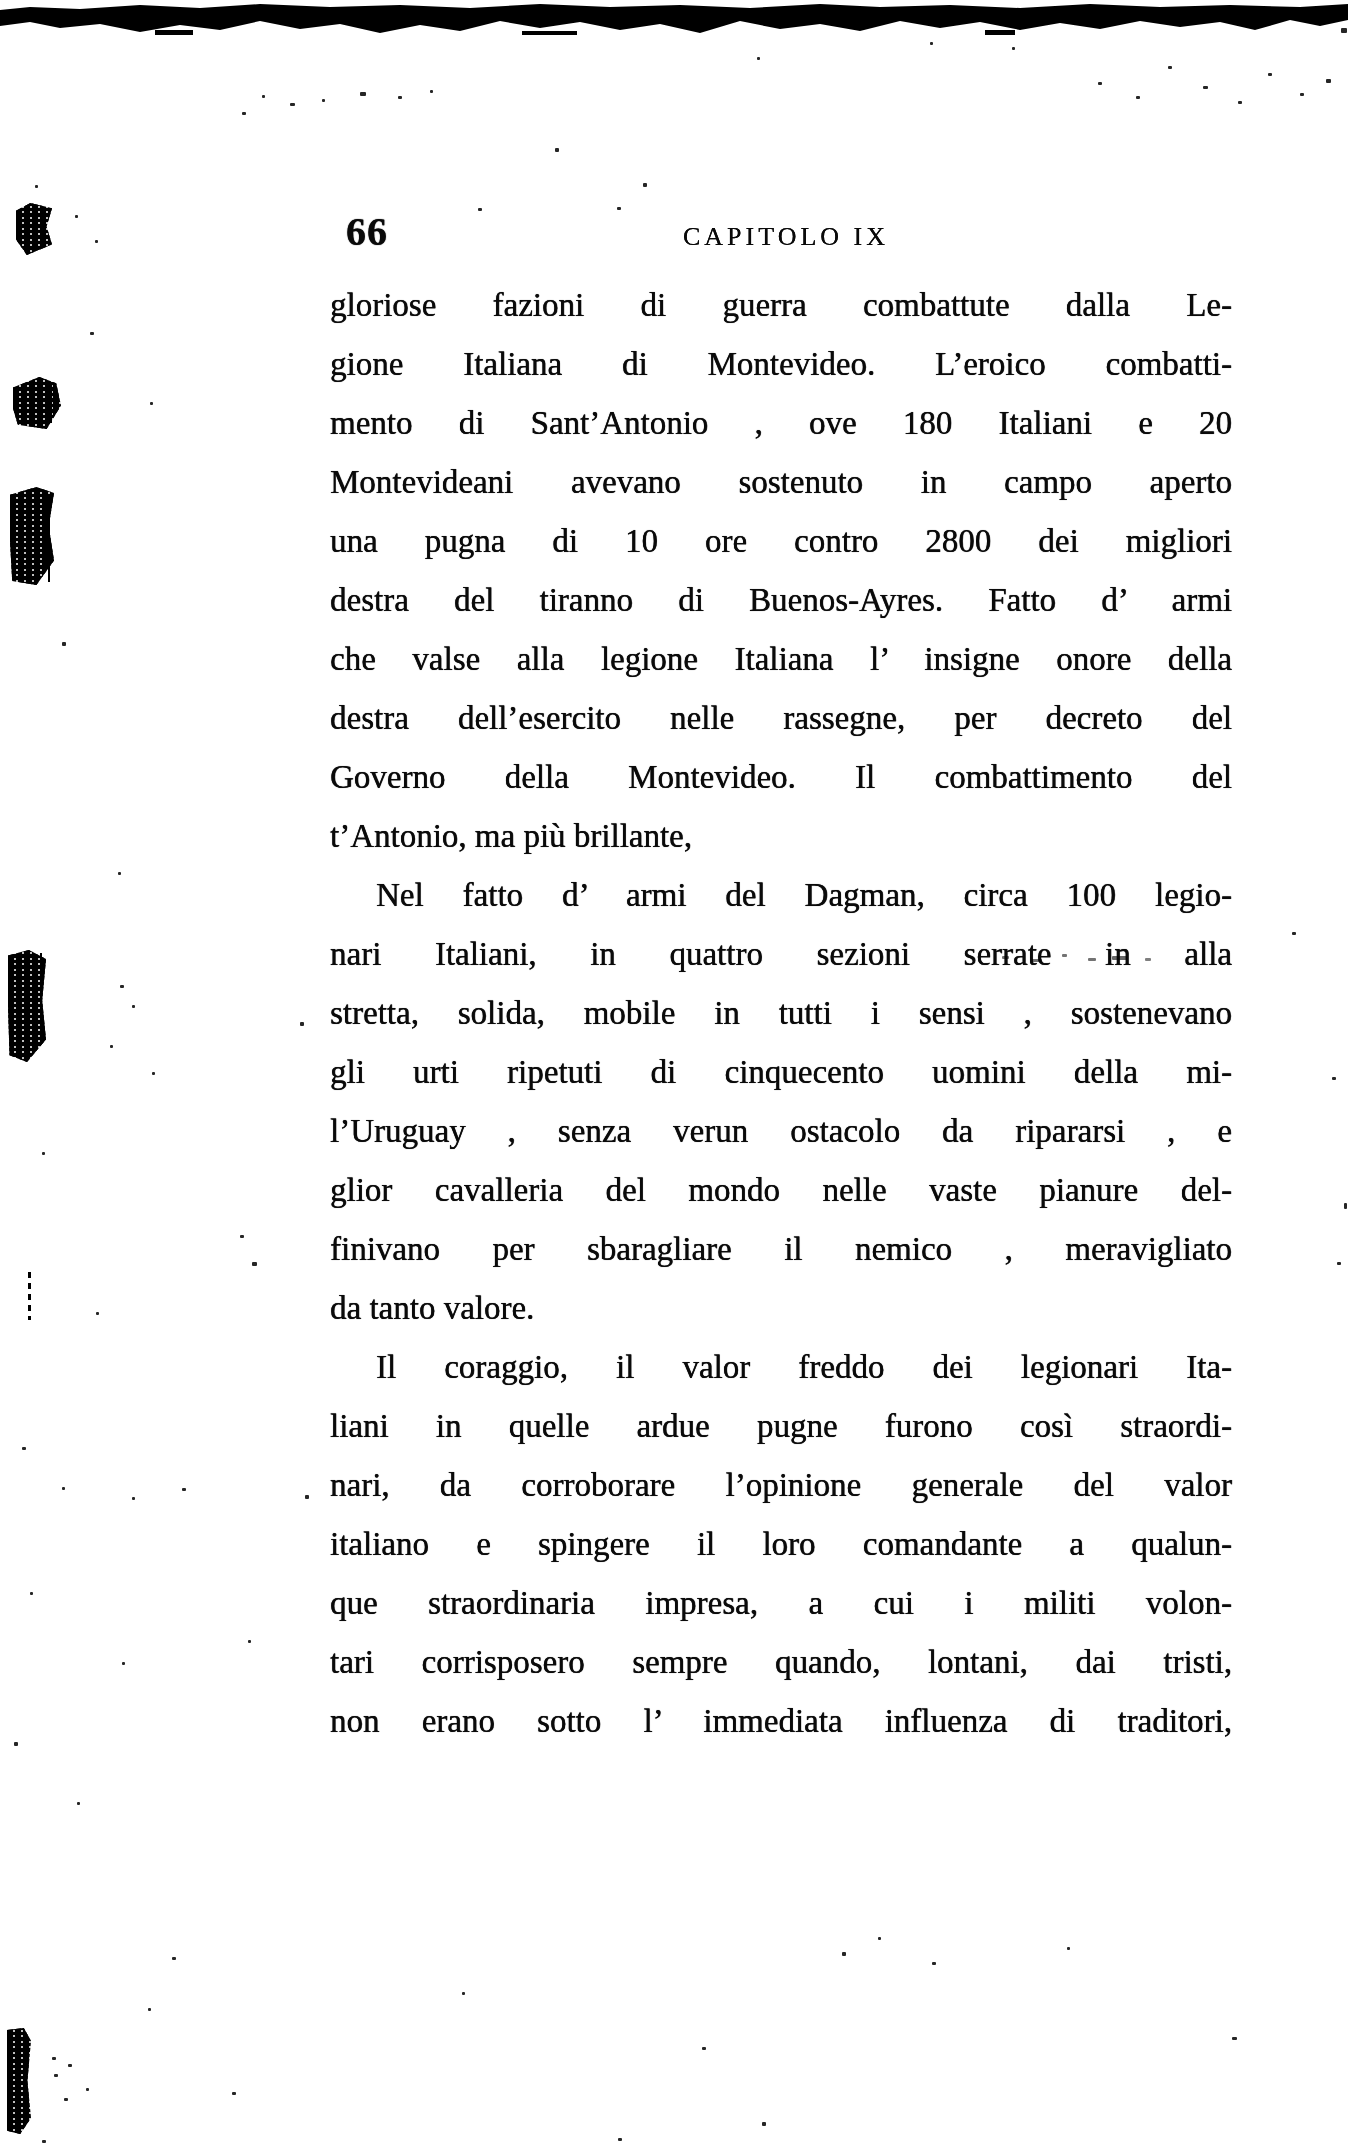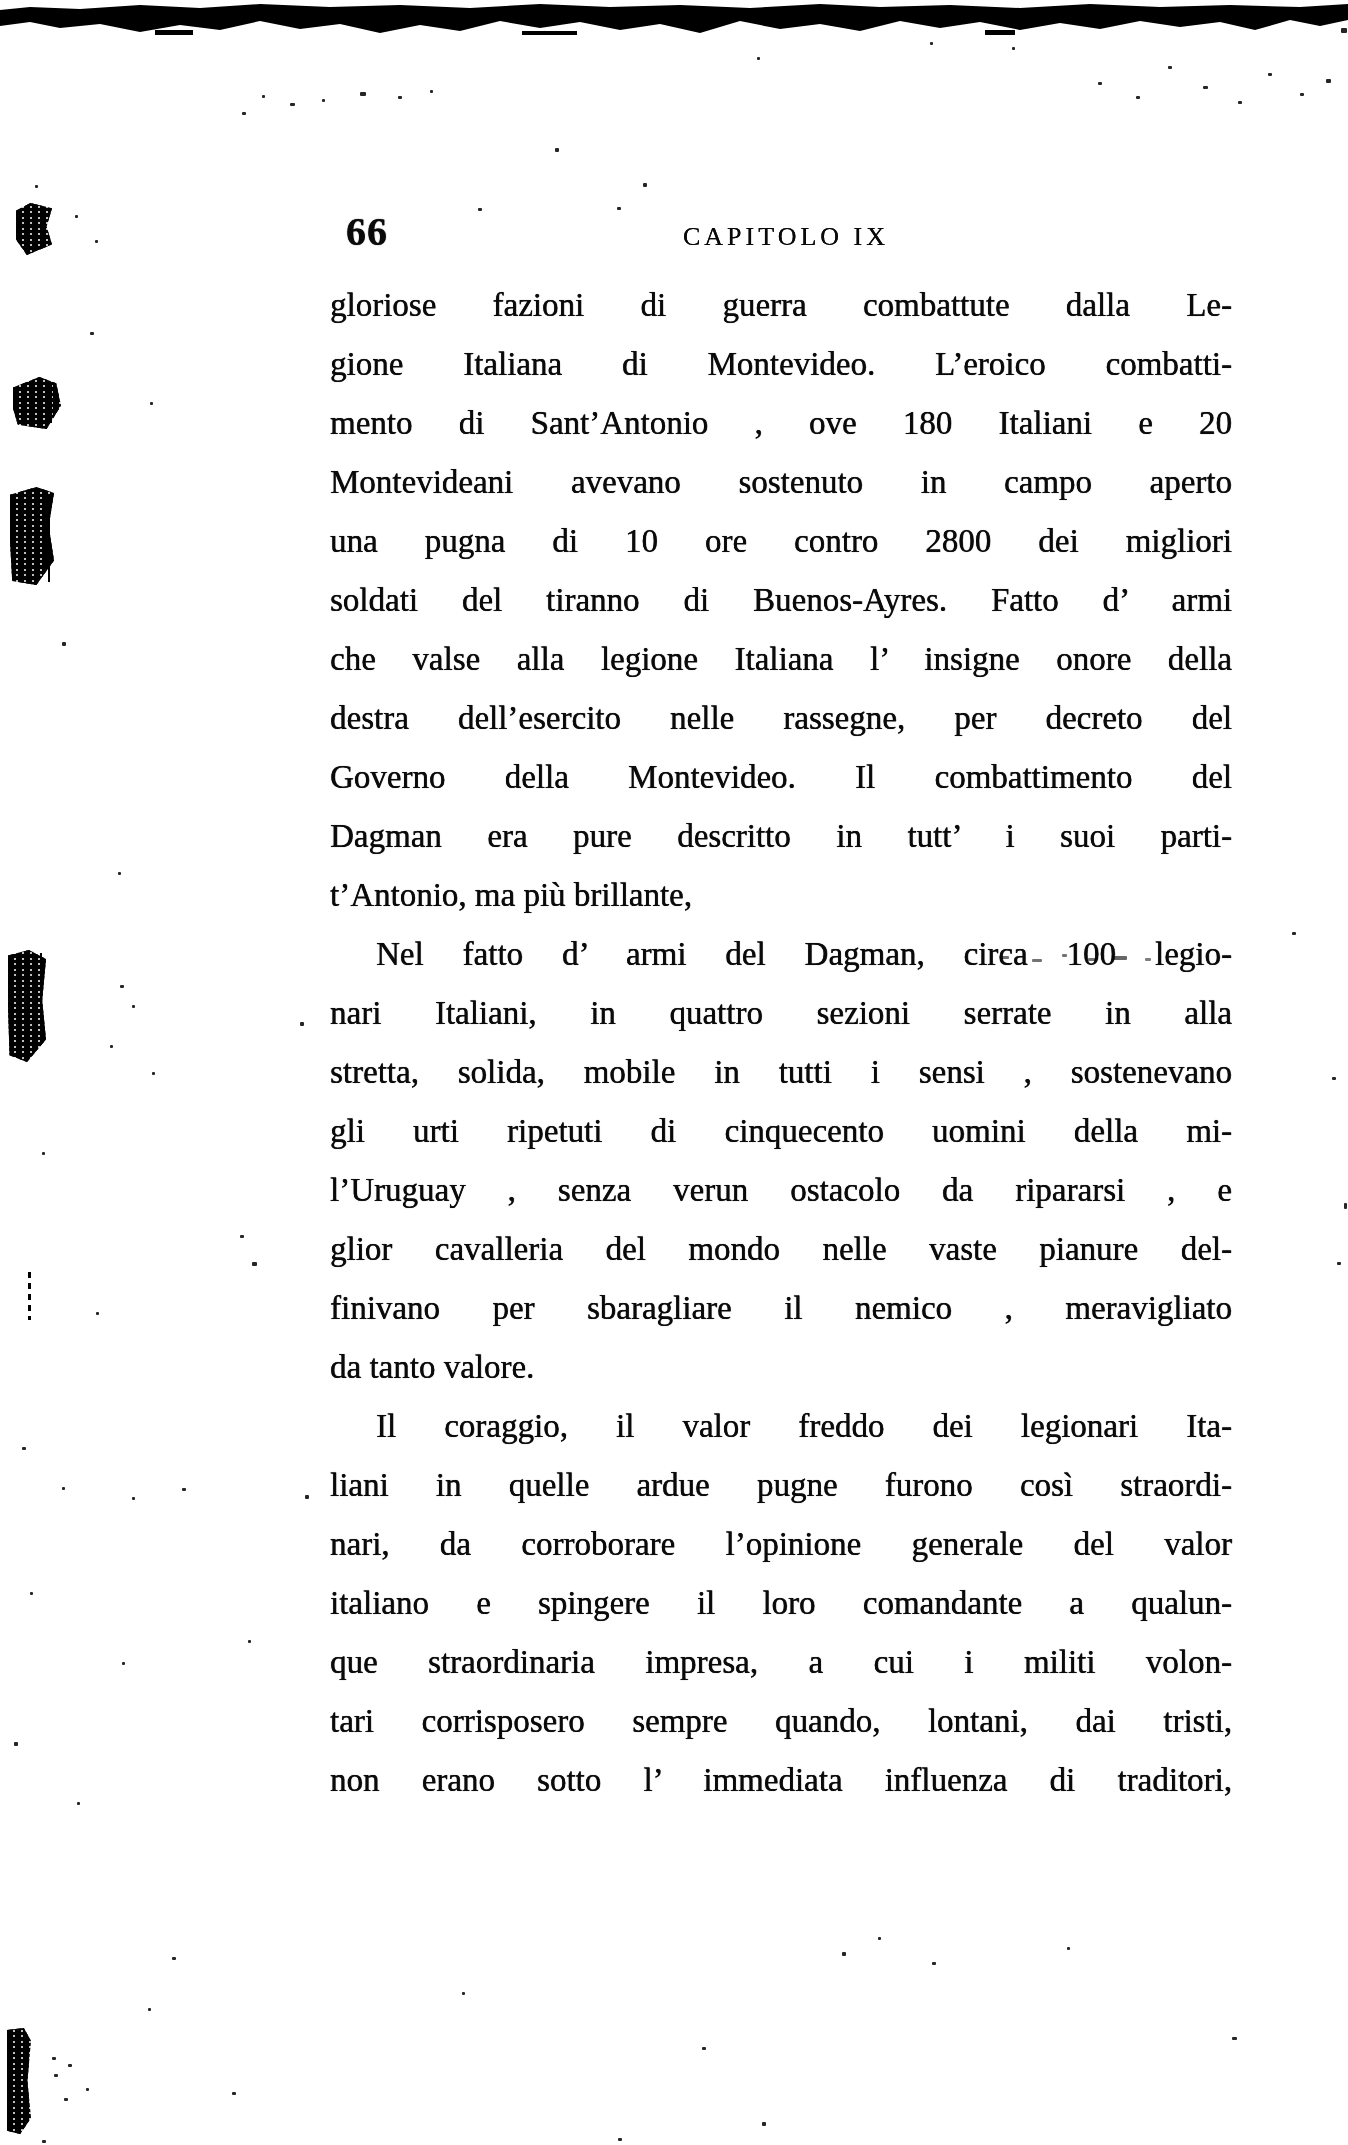--- a/index.html
+++ b/index.html
@@ -64,25 +64,24 @@
   <div id="pagenum">66</div>
   <div id="chaphead">CAPITOLO IX</div>
 
   <div id="textblock">
     <div>
       <div class="line">gloriose fazioni di guerra combattute dalla Le-</div>
       <div class="line">gione Italiana di Montevideo. L’eroico combatti-</div>
       <div class="line">mento di Sant’Antonio , ove 180 Italiani e 20</div>
       <div class="line">Montevideani avevano sostenuto in campo aperto</div>
       <div class="line">una pugna di 10 ore contro 2800 dei migliori</div>
-      <div class="line">soldati del tiranno di Buenos-Ayres. Fatto d’ armi</div>
+      <div class="line">destra del tiranno di Buenos-Ayres. Fatto d’ armi</div>
       <div class="line">che valse alla legione Italiana l’ insigne onore della</div>
       <div class="line">destra dell’esercito nelle rassegne, per decreto del</div>
       <div class="line">Governo della Montevideo. Il combattimento del</div>
-      <div class="line">Dagman era pure descritto in tutt’ i suoi parti-</div>
       <div class="line end">t’Antonio, ma più brillante,</div>
     </div>
     <div>
       <div class="line indent">Nel fatto d’ armi del Dagman, circa 100 legio-</div>
       <div class="line">nari Italiani, in quattro sezioni serrate in alla</div>
       <div class="line">stretta, solida, mobile in tutti i sensi , sostenevano</div>
       <div class="line">gli urti ripetuti di cinquecento uomini della mi-</div>
       <div class="line">l’Uruguay , senza verun ostacolo da ripararsi , e</div>
       <div class="line">glior cavalleria del mondo nelle vaste pianure del-</div>
       <div class="line">finivano per sbaragliare il nemico , meravigliato</div>

